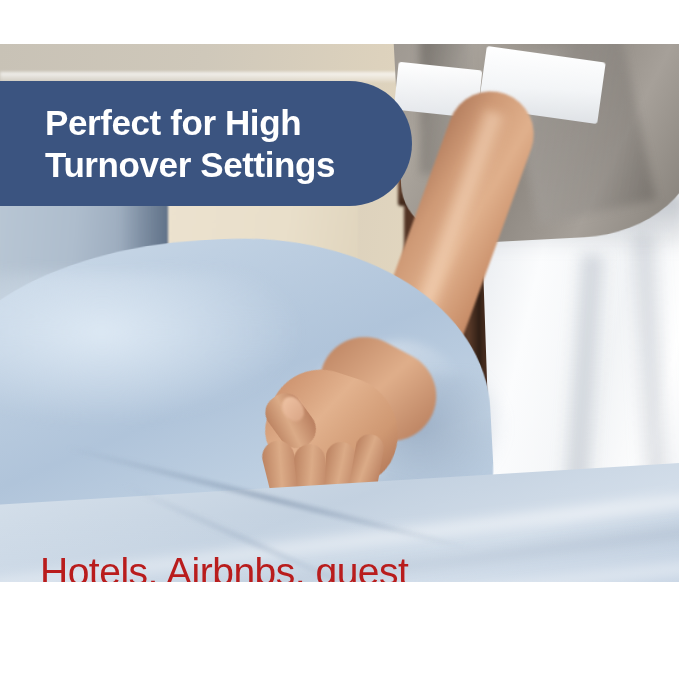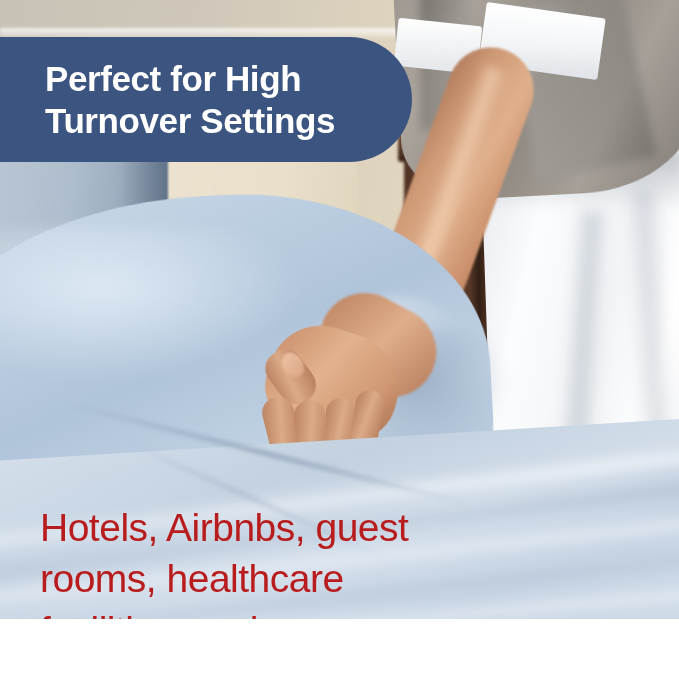--- a/index.html
+++ b/index.html
@@ -8,23 +8,24 @@
     padding: 0;
     background: #ffffff;
   }
   body {
     font-family: "Liberation Sans", sans-serif;
   }
 
   .ad-canvas {
     position: relative;
     width: 679px;
-    height: 619px;
+    height: 538px;
     overflow: hidden;
     background: #c9d6e4;
+    margin-top: 44px;
   }
 
   
   .photo {
     position: absolute;
     inset: 0;
     overflow: hidden;
   }
 
   

